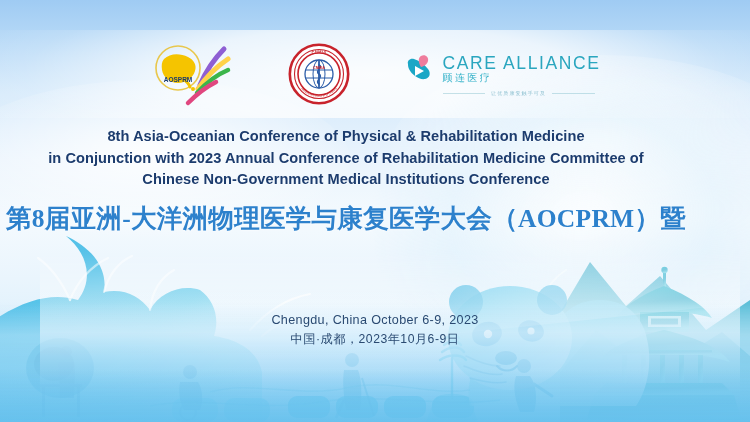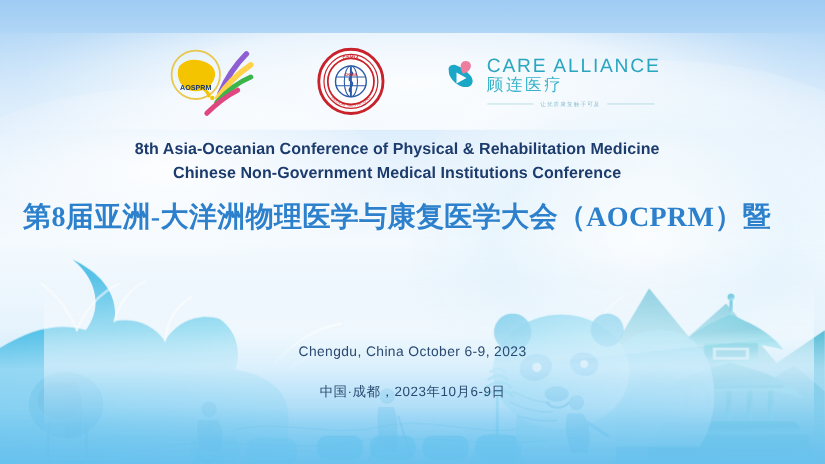--- a/index.html
+++ b/index.html
@@ -77,32 +77,32 @@
 
   .logo-care { display:flex; flex-direction:column; align-items:flex-start; gap:1px; }
   .care-row { display:flex; align-items:center; gap:7px; }
   .care-mark { width:34px; height:34px; }
   .care-txt  { display:flex; flex-direction:column; gap:0px; }
   .care-en {
     font-size:17.5px; letter-spacing:1.6px; color:#2aa6bf;
     font-family:"Liberation Sans", sans-serif; line-height:1.05;
   }
   .care-cn {
-    font-size:15px; letter-spacing:2.4px; color:#35b2c9; line-height:1.2;
+    font-size:10px; letter-spacing:2.4px; color:#35b2c9; line-height:1.2;
   }
   .care-tagline {
     display:flex; align-items:center; gap:6px; width:152px; margin-top:3px; margin-left:41px;
   }
   .care-tagline .rule { flex:1; height:1px; background:rgba(130,190,205,.45); }
   .care-tagline .tl {
     font-size:5px; letter-spacing:1.1px; color:rgba(110,175,195,.75); white-space:nowrap;
   }
 
   
-  .titles { position:absolute; left:15px; top:126px; width:692px; text-align:center; }
+  .titles { position:absolute; left:0; top:126px; width:692px; text-align:center; }
 
   .title-en {
     color:#1c3c6e;
     font-size:14.6px;
     font-weight:bold;
     line-height:21.5px;
     letter-spacing:.05px;
     text-shadow:0 1px 1px rgba(255,255,255,.55);
   }
   .title-en div { white-space:nowrap; }
@@ -120,21 +120,21 @@
   }
 
   
   .datebox {
     position:absolute; left:0; top:311px; width:750px; text-align:center;
   }
   .date-en {
     color:#2a4a72; font-size:12.6px; line-height:18px; letter-spacing:.35px;
   }
   .date-cn {
-    color:#2a4a72; font-size:12.2px; line-height:19px; letter-spacing:.5px; margin-top:18px;
+    color:#2a4a72; font-size:12.2px; line-height:19px; letter-spacing:.5px; margin-top:1px;
   }
 </style>
 </head>
 <body>
 
 <div class="banner">
 
   <div class="bg-layer">
 
     <svg class="art-svg" viewBox="0 0 750 422" preserveAspectRatio="none">
@@ -379,20 +379,21 @@
         <span class="rule"></span>
         <span class="tl">让优质康复触手可及</span>
         <span class="rule"></span>
       </div>
     </div>
   </div>
 
   <div class="titles">
     <div class="title-en">
       <div>8th Asia-Oceanian Conference of Physical &amp; Rehabilitation Medicine</div>
+      <div>in Conjunction with 2023 Annual Conference of Rehabilitation Medicine Committee of</div>
       <div>Chinese Non-Government Medical Institutions Conference</div>
     </div>
     <div class="title-cn">
       <div>第8届亚洲-大洋洲物理医学与康复医学大会（AOCPRM）暨</div>
     </div>
   </div>
 
   <div class="datebox">
     <div class="date-en">Chengdu, China   October 6-9, 2023</div>
     <div class="date-cn">中国·成都，2023年10月6-9日</div>

